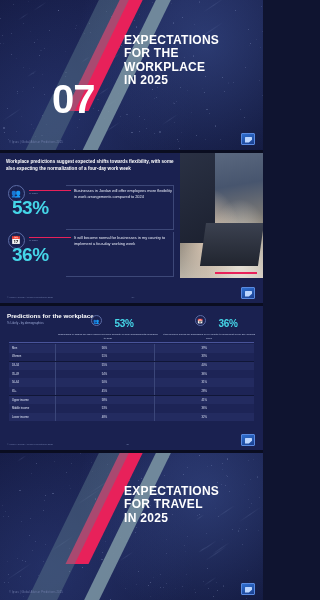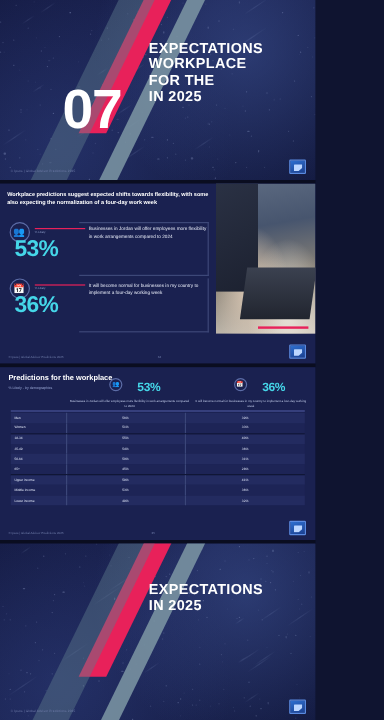--- a/index.html
+++ b/index.html
@@ -306,26 +306,26 @@
         <div class="streak" style="width: 24.5px; left: 201px; top: 5px;"></div>
         <div class="streak" style="width: 12.9px; left: 16.7px; top: 15.6px;"></div>
         <div class="streak" style="width: 20px; left: 159.7px; top: 118.5px;"></div>
       </div>
     <div class="stripe pink" style="left:96px;top:-14px;width:23px;height:125px;"></div>
     <div class="stripe teal" style="left:120px;top:-14px;width:15px;height:175px;opacity:.85;"></div>
     <div class="stripe teal2" style="left:63px;top:-14px;width:30px;height:175px;opacity:.45;"></div>
 
     <div class="slide-title" style="left:124px;top:34px;width:130px;font-size:12px;" id="s1title">
         <div>EXPECTATIONS</div>
+        <div>FOR THE</div>
         <div>WORKPLACE</div>
-        <div>FOR THE</div>
         <div>IN 2025</div>
       </div>
 
-    <div class="big-num" style="left:52px;top:72px;font-size:46px;">07</div>
+    <div class="big-num" style="left:52px;top:82px;font-size:40px;">07</div>
 
     <div class="foot-note" style="left:9px;bottom:6px;">© Ipsos | Global Advisor Predictions 2025</div>
     <div class="logo-badge" style="right:8px;bottom:5px;"></div>
   </div>
 
   <div class="sep" style="top:150px;"></div>
 
   <div class="slide content-slide" style="top:153px;height:150px;">
 
     <div class="photo">
@@ -600,20 +600,21 @@
         <div class="streak" style="width: 21.5px; left: 210px; top: 95.1px;"></div>
         <div class="streak" style="width: 30.5px; left: 74.2px; top: 42.8px;"></div>
         <div class="streak" style="width: 21.6px; left: 215.2px; top: 57.6px;"></div>
       </div>
     <div class="stripe pink" style="left:96px;top:-14px;width:23px;height:125px;"></div>
     <div class="stripe teal" style="left:120px;top:-14px;width:15px;height:175px;opacity:.85;"></div>
     <div class="stripe teal2" style="left:63px;top:-14px;width:30px;height:175px;opacity:.45;"></div>
 
     <div class="slide-title" style="left:124px;top:32px;width:130px;font-size:12px;" id="s4title">
         <div>EXPECTATIONS</div>
+        <div>FOR TRAVEL</div>
         <div>IN 2025</div>
       </div>
 
 
     <div class="foot-note" style="left:9px;bottom:6px;">© Ipsos | Global Advisor Predictions 2025</div>
     <div class="logo-badge" style="right:8px;bottom:5px;"></div>
   </div>
 
 </div>
 

